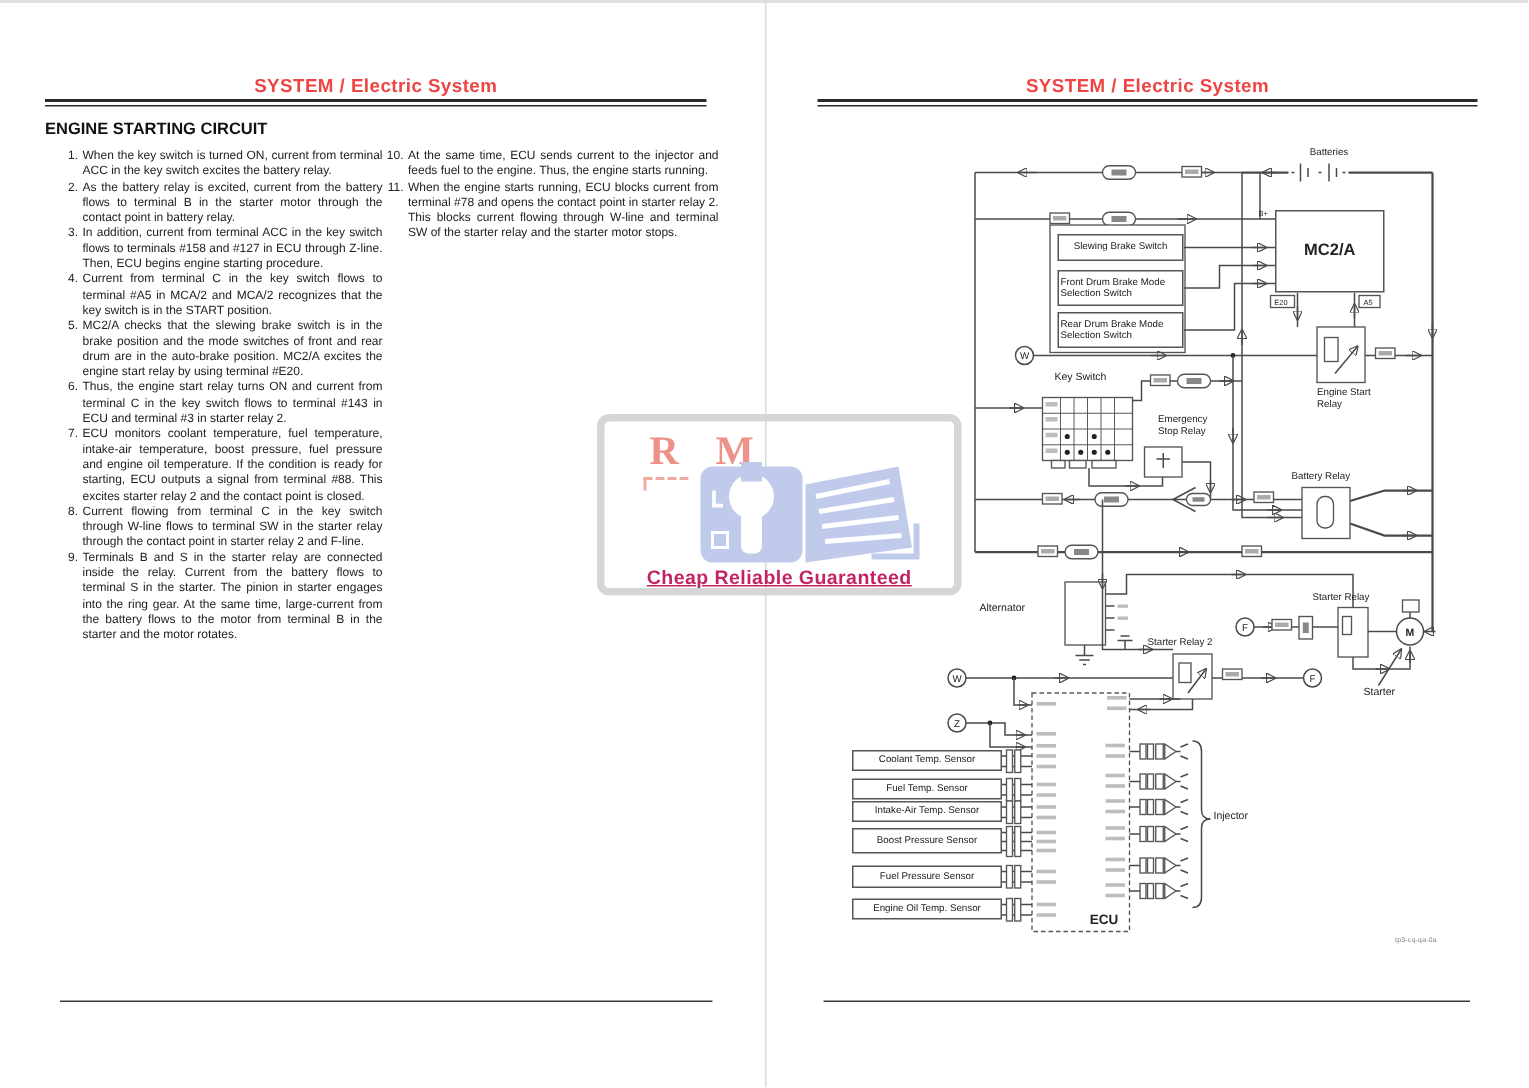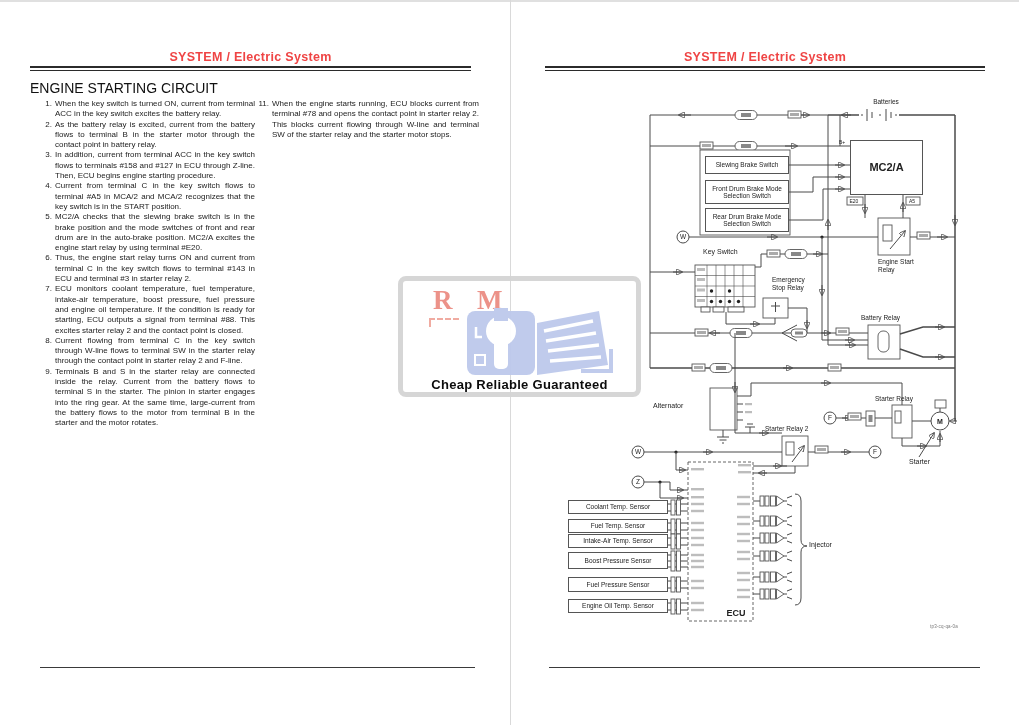--- a/index.html
+++ b/index.html
@@ -4,21 +4,21 @@
 <style>
   html,body{margin:0;padding:0;background:#fff;}
   .spread{position:relative;width:1019px;height:725px;background:#fff;overflow:hidden;
           font-family:"Liberation Sans",sans-serif;color:#222;box-sizing:border-box;}
   .spread *{box-sizing:border-box;}
   .scan-edge{position:absolute;left:0;top:0;width:1019px;height:2px;background:#e0e0e0;}
   .gutter{position:absolute;left:510px;top:0;width:1px;height:725px;background:#d9d9d9;}
 
   .page-header{position:absolute;top:50px;font-weight:bold;font-size:12.5px;letter-spacing:.3px;text-align:center;color:#ef4444;}
   .hdr-rule{position:absolute;top:66px;height:5px;border-top:2px solid #2b2b2b;border-bottom:1px solid #2b2b2b;}
-  .section-title{position:absolute;left:30px;top:80px;font-weight:normal;font-size:14px;color:#111;}
+  .section-title{position:absolute;left:30px;top:80px;font-weight:bold;font-size:11px;color:#111;}
 
   .col{position:absolute;top:99px;font-size:8px;line-height:10.3px;color:#222;}
   #col1{left:40px;width:215px;} #col2{left:257px;width:222px;}
   .li{display:flex;}
   .num{flex:0 0 15px;text-align:right;padding-right:3px;white-space:nowrap;}
   .txt{flex:1;text-align:justify;}
 
   .footer-rule{position:absolute;top:667px;height:1px;background:#3a3a3a;}
   .footer-num{position:absolute;top:673px;font-size:8.5px;text-align:center;color:#111;}
 
@@ -37,32 +37,32 @@
   .wires circle.node{fill:#fff;stroke:#4a4a4a;}
   .wires circle.dot{fill:#222;stroke:none;}
   .wires polygon.noz{fill:none;stroke:#555;stroke-width:.9;}
   .wires text{fill:#222;stroke:none;font-family:"Liberation Sans",sans-serif;}
   .tpin{font-size:5px;} .tcon{font-size:6.5px;} .tm{font-size:7px;font-weight:bold;}
   .tecu{font-size:9px;font-weight:bold;fill:#111;}
 
   .dlabel{position:absolute;font-size:6.5px;line-height:1.2;color:#222;}
   .nowrap{white-space:nowrap;}
   .dbox{position:absolute;border:1px solid #555;background:#fff;display:flex;align-items:center;
-        justify-content:center;text-align:center;font-size:6.5px;line-height:1.15;padding:1px;color:#222;}
+        justify-content:center;text-align:left;font-size:6.5px;line-height:1.15;padding:1px;color:#222;}
   .sensor{left:23px;width:100px;}
   .figcode{position:absolute;left:385px;top:524px;font-size:4.5px;color:#777;letter-spacing:.2px;}
 
   
   .watermark{position:absolute;left:398px;top:276px;width:243px;height:121px;border:5px solid #d4d4d4;
              border-radius:8px;z-index:5;pointer-events:none;opacity:.95;}
   .wm-letter{position:absolute;font-family:"Liberation Serif",serif;font-weight:bold;font-size:27px;color:#eb8d83;}
   .wm-dash{position:absolute;left:26px;top:37px;width:30px;height:9px;border-top:2px dashed #f0a79d;border-left:2px dashed #f0a79d;}
   .wm-logo{position:absolute;left:28px;top:26px;}
   .wm-tagline{position:absolute;left:0;right:0;top:96px;text-align:center;font-weight:bold;
-              font-size:13px;color:#000000;letter-spacing:.3px;}
+              font-size:13px;color:#be185d;letter-spacing:.3px;text-decoration:underline;}
 </style>
 </head>
 <body>
 
 <div class="spread">
   <div class="scan-edge"></div>
   <div class="gutter"></div>
 
   <div class="page-header" style="left:30px;width:441px;">SYSTEM / Electric System</div>
   <div class="hdr-rule" style="left:30px;width:441px;"></div>
@@ -99,20 +99,24 @@
       <div class="li">
         <span class="num">8.</span>
         <span class="txt">Current flowing from terminal C in the key switch through W-line flows to terminal SW in the starter relay through the contact point in starter relay 2 and F-line.</span>
       </div>
       <div class="li">
         <span class="num">9.</span>
         <span class="txt">Terminals B and S in the starter relay are connected inside the relay. Current from the battery flows to terminal S in the starter. The pinion in starter engages into the ring gear. At the same time, large-current from the battery flows to the motor from terminal B in the starter and the motor rotates.</span>
       </div>
     </div>
   <div class="col" id="col2">
+      <div class="li">
+        <span class="num">10.</span>
+        <span class="txt">At the same time, ECU sends current to the injector and feeds fuel to the engine. Thus, the engine starts running.</span>
+      </div>
       <div class="li">
         <span class="num">11.</span>
         <span class="txt">When the engine starts running, ECU blocks current from terminal #78 and opens the contact point in starter relay 2. This blocks current flowing through W-line and terminal SW of the starter relay and the starter motor stops.</span>
       </div>
     </div>
   <div class="footer-rule" style="left:40px;width:435px;"></div>
 
   <div class="page-header" style="left:545px;width:440px;">SYSTEM / Electric System</div>
   <div class="hdr-rule" style="left:545px;width:440px;"></div>
   <div class="footer-rule" style="left:549px;width:431px;"></div>

